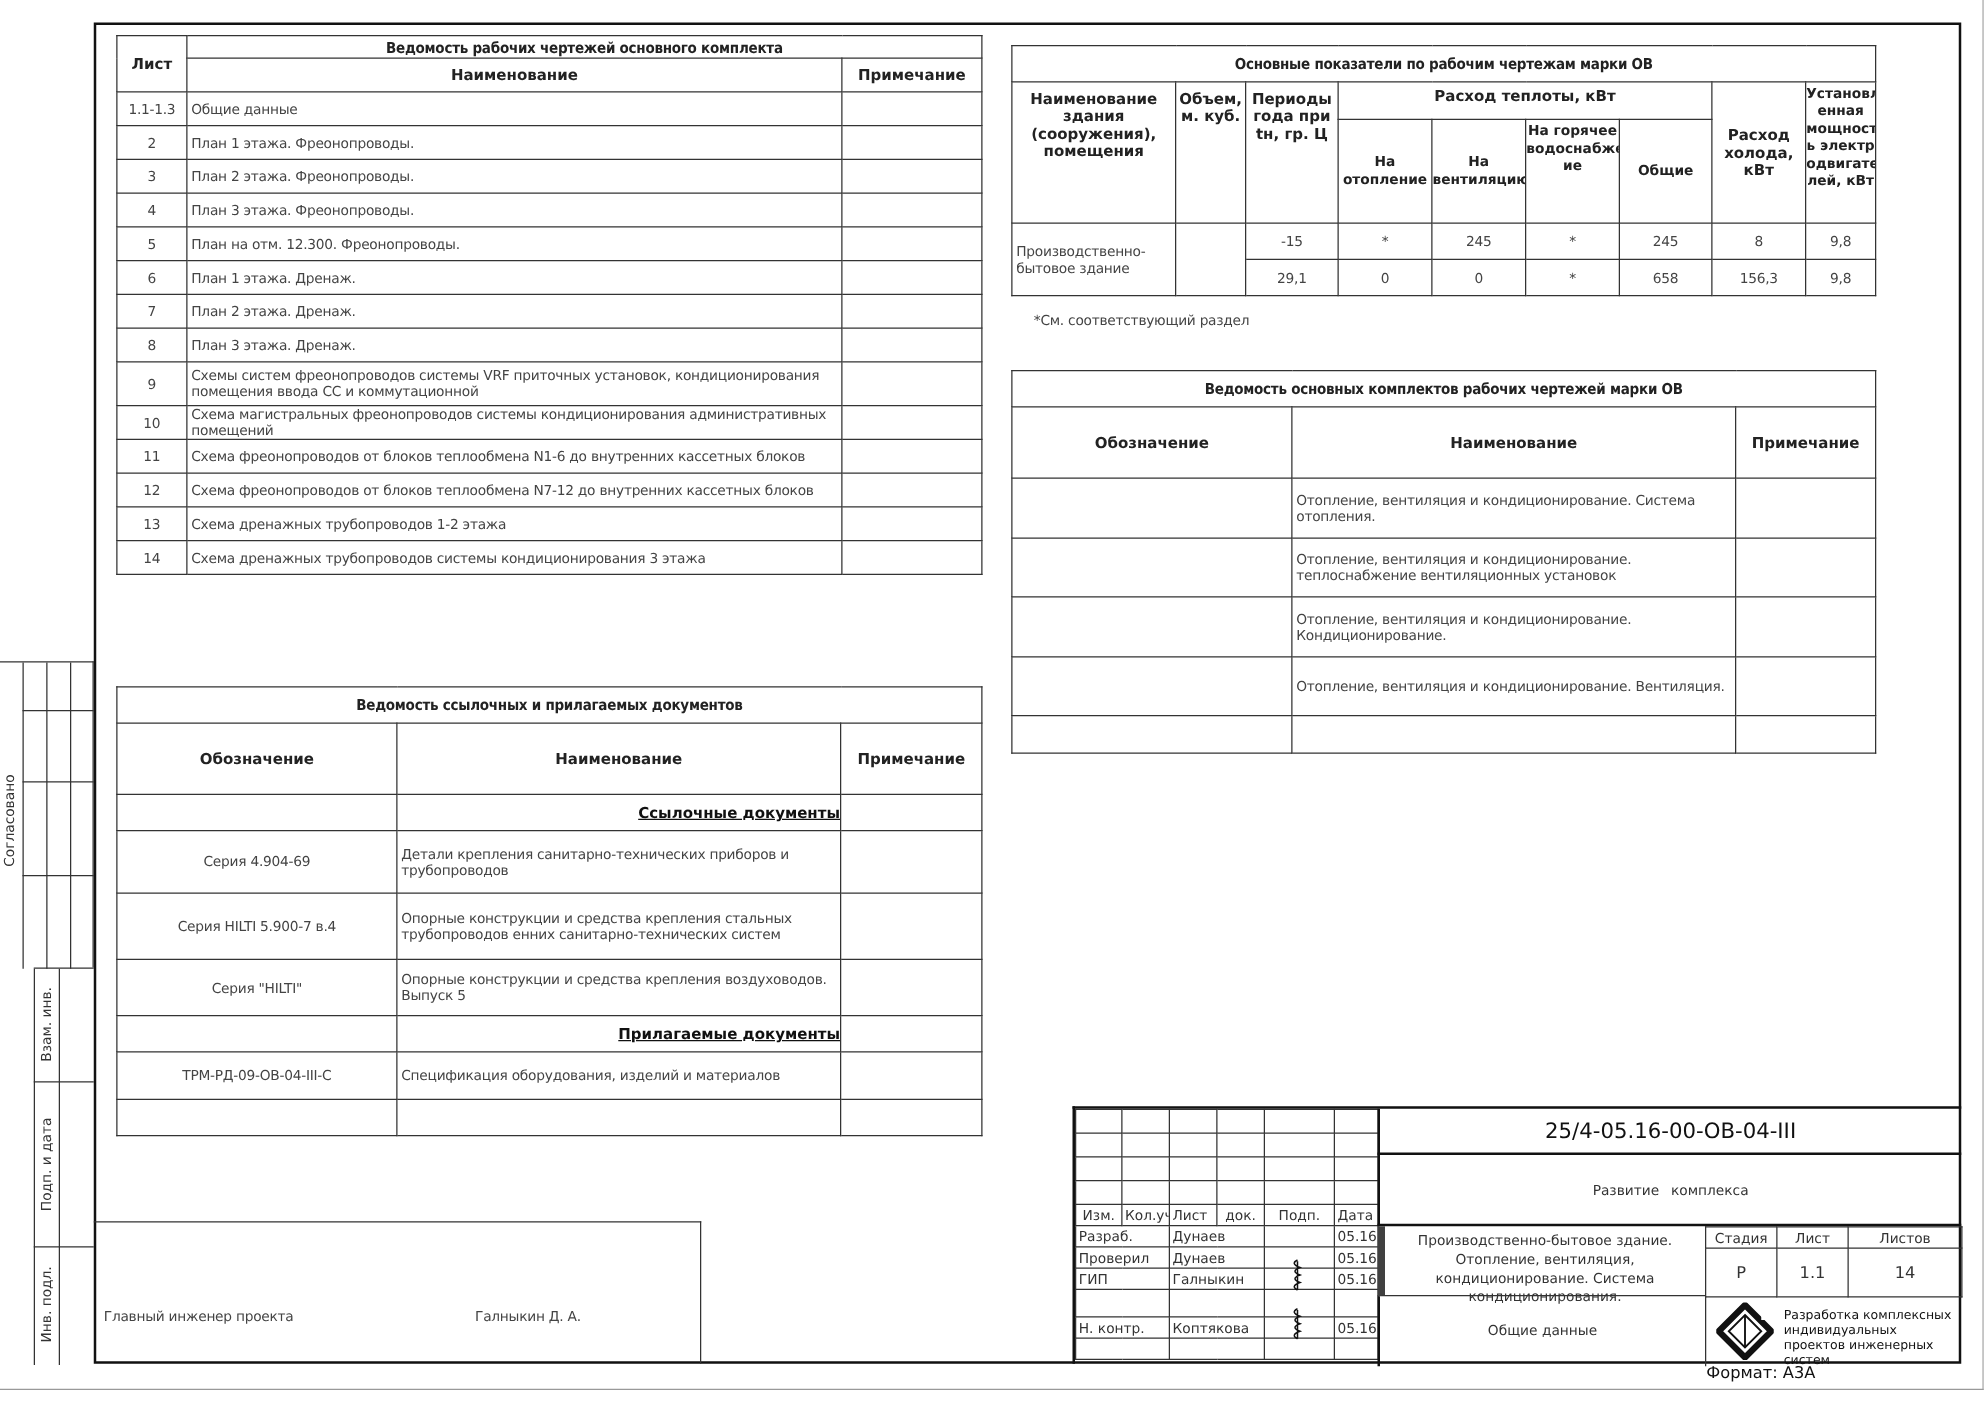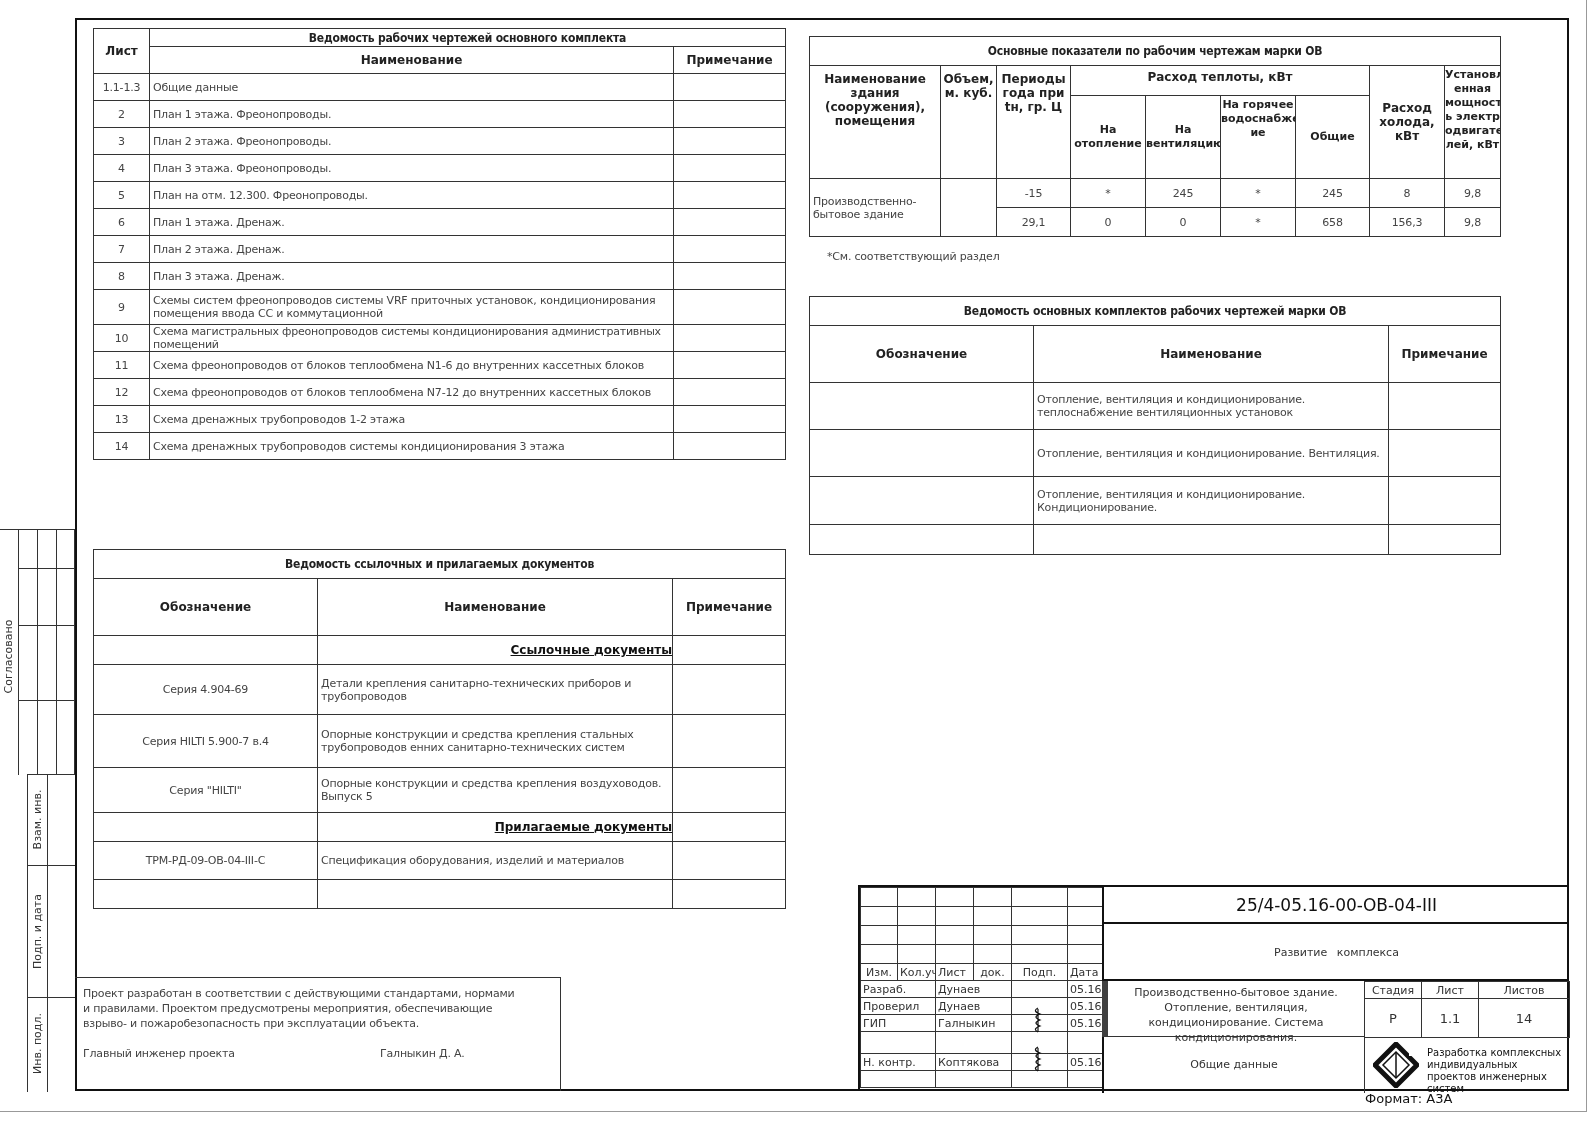--- a/index.html
+++ b/index.html
@@ -179,33 +179,38 @@
       <tr style="height:29px">
     <td colspan="3" class="t-title">Ведомость основных комплектов рабочих чертежей марки ОВ</td>
   </tr>
   <tr style="height:57px">
     <td class="hdr">Обозначение</td>
     <td class="hdr">Наименование</td>
     <td class="hdr">Примечание</td>
   </tr>
   </tbody>
     <tbody id="ms-body">
+      <tr style="height: 48px;">
+        <td class="cell c"></td>
+        <td class="cell">Отопление, вентиляция и кондиционирование. Система отопления.</td>
+        <td class="cell"></td>
+      </tr>
       <tr style="height: 47px;">
         <td class="cell c"></td>
         <td class="cell">Отопление, вентиляция и кондиционирование. теплоснабжение вентиляционных установок</td>
         <td class="cell"></td>
       </tr>
+      <tr style="height: 48px;">
+        <td class="cell c"></td>
+        <td class="cell">Отопление, вентиляция и кондиционирование. Кондиционирование.</td>
+        <td class="cell"></td>
+      </tr>
       <tr style="height: 47px;">
         <td class="cell c"></td>
         <td class="cell">Отопление, вентиляция и кондиционирование. Вентиляция.</td>
-        <td class="cell"></td>
-      </tr>
-      <tr style="height: 48px;">
-        <td class="cell c"></td>
-        <td class="cell">Отопление, вентиляция и кондиционирование. Кондиционирование.</td>
         <td class="cell"></td>
       </tr>
       <tr style="height: 30px;">
         <td class="cell c"></td>
         <td class="cell"></td>
         <td class="cell"></td>
       </tr>
     </tbody>
 </table>
 
@@ -281,21 +286,20 @@
   <div class="abs" style="left:0; top:0; width:1px; height:317px; background:#333;"></div>
   <div class="abs" style="left:20px; top:0; width:1px; height:317px; background:#333;"></div>
   <div class="abs" style="left:0; top:90px; width:48px; height:1px; background:#333;"></div>
   <div class="abs" style="left:0; top:222px; width:48px; height:1px; background:#333;"></div>
   <div class="vtxt" style="left:-30px; top:38px; width:80px;">Взам. инв.</div>
   <div class="vtxt" style="left:-40px; top:150px; width:100px;">Подп. и дата</div>
   <div class="vtxt" style="left:-30px; top:262px; width:80px;">Инв. подл.</div>
 </div>
 
 <div class="abs" style="left:75px; top:977px; width:486px; height:114px; border-top:1px solid #333; border-right:1px solid #333;">
-  <div class="abs note" style="left:8px; top:8px; width:440px; line-height:15px;">Проект разработан в соответствии с действующими стандартами, нормами и правилами. Проектом предусмотрены мероприятия, обеспечивающие взрыво- и пожаробезопасность при эксплуатации объекта.</div>
   <div class="abs note" style="left:8px; top:69px;">Главный инженер проекта</div>
   <div class="abs note" style="left:305px; top:69px;">Галныкин Д. А.</div>
 </div>
 
 <div class="abs" style="left:858px; top:885px; width:711px; height:206px; border-top:2px solid #111; border-left:2px solid #111;">
 
   <table class="tb" style="left:0; top:0; width:242px;border-radius:13px;">
     <colgroup>
         <col style="width:37px">
         <col style="width:38px">

